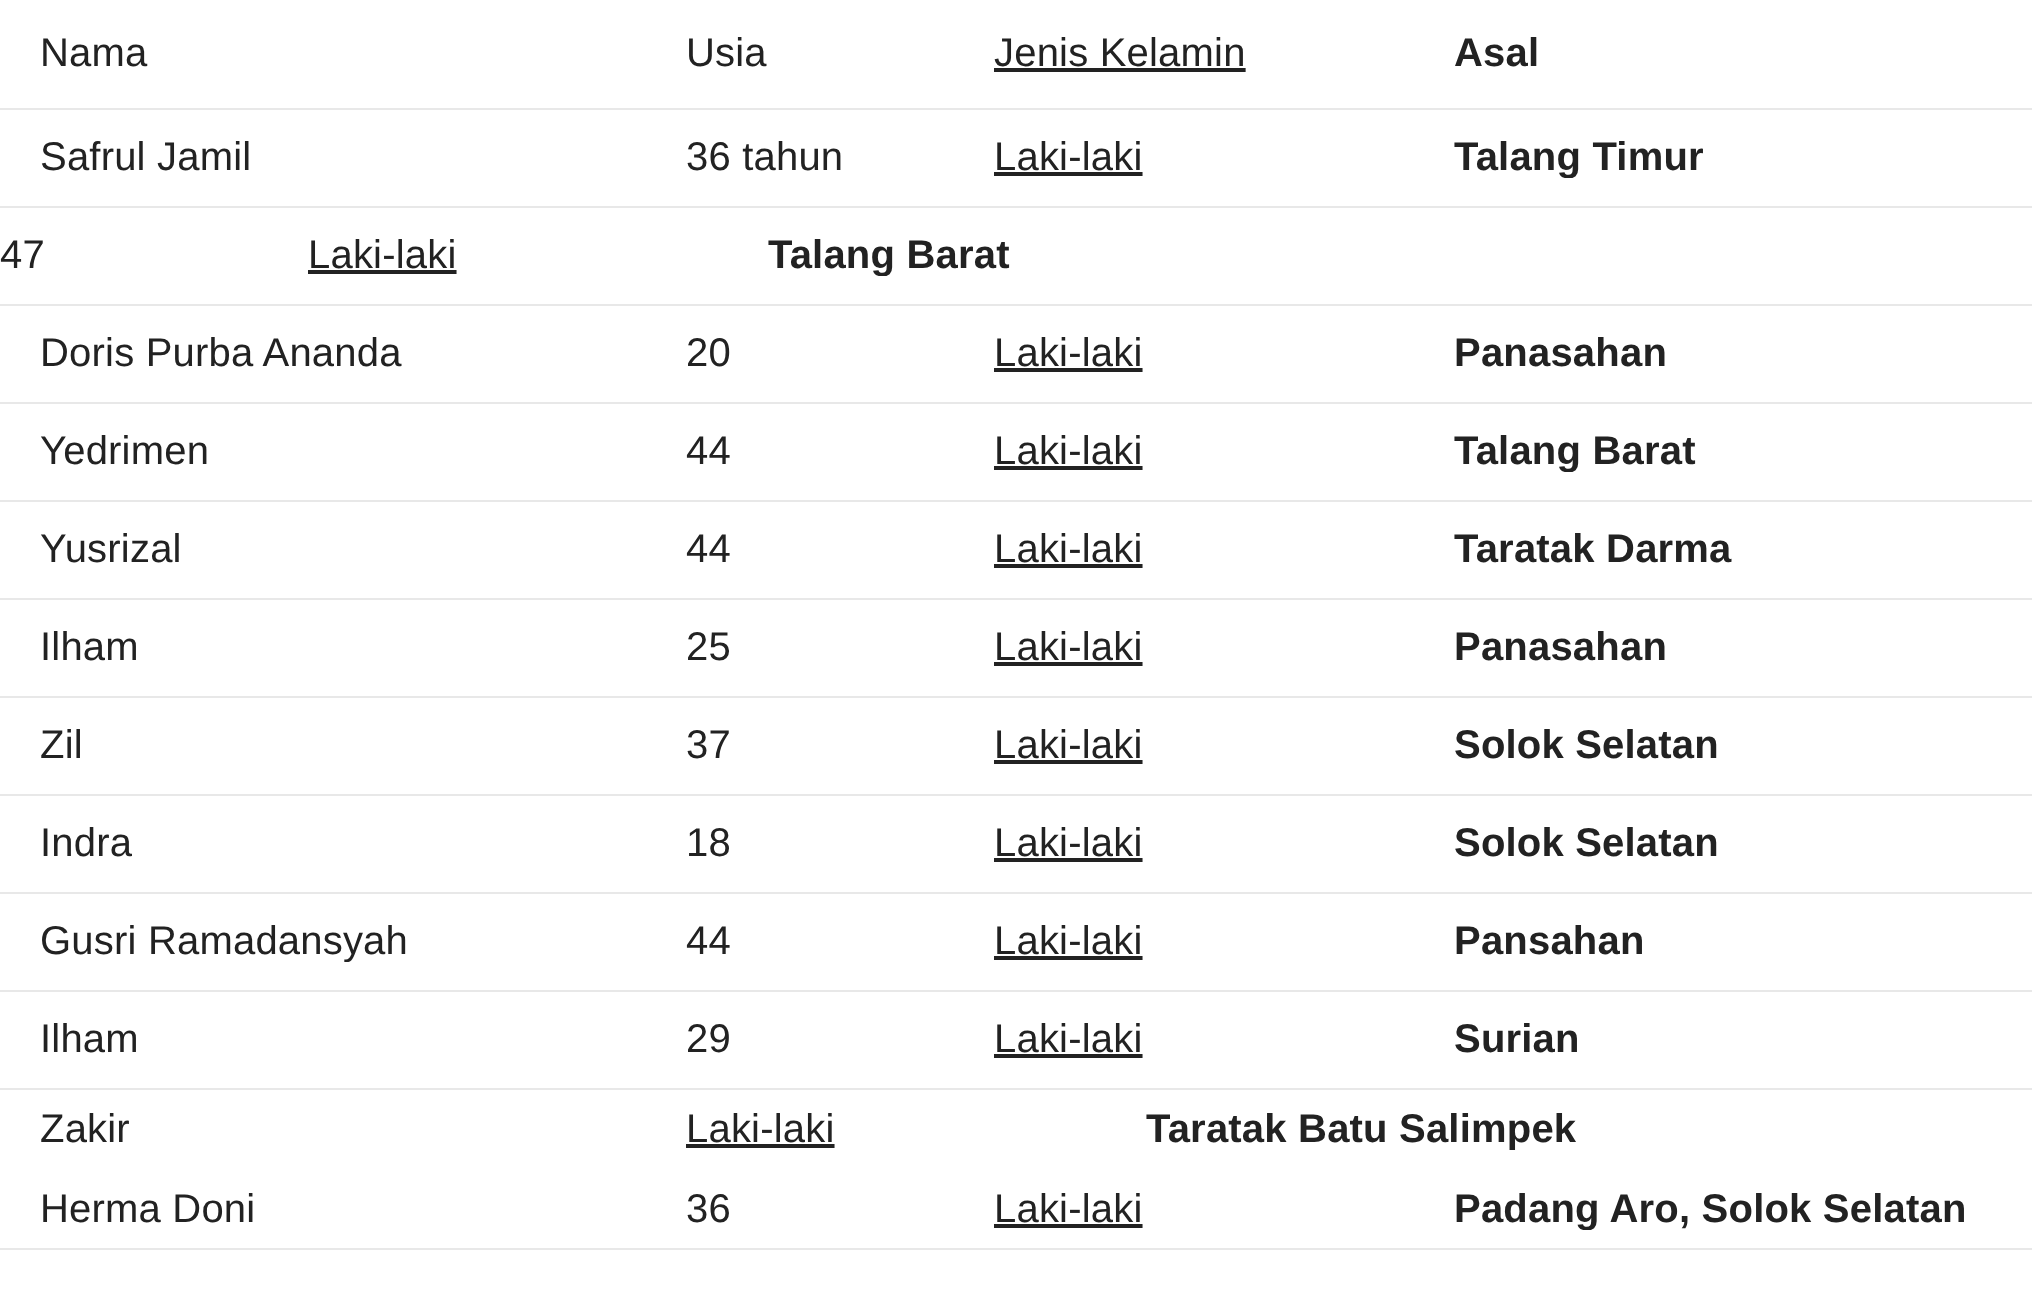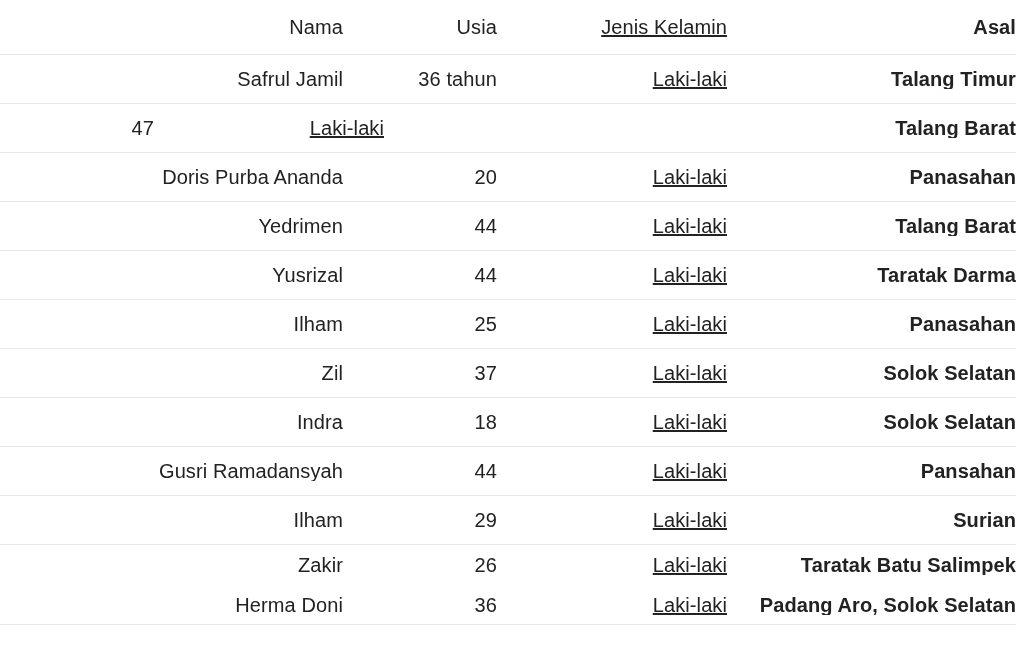--- a/index.html
+++ b/index.html
@@ -17,21 +17,20 @@
     color: var(--text);
     overflow: hidden;
   }
   .page {
     width: 1016px;
     height: 648px;
     background: var(--background);
   }
   .table {
     width: 100%;
-    text-align: right;
   }
   .row {
     display: flex;
     align-items: center;
     height: 49px;
     border-bottom: 1px solid var(--divider);
     font-size: 20px;
     line-height: 1;
     letter-spacing: 0.1px;
   }
@@ -119,21 +118,20 @@
           <div class="cell c3">Pansahan</div>
         </div>
         <div class="row">
           <div class="cell c0">Ilham</div>
           <div class="cell c1">29</div>
           <div class="cell c2">Laki-laki</div>
           <div class="cell c3">Surian</div>
         </div>
         <div class="row compact no-divider">
           <div class="cell c0">Zakir</div>
-          <div class="cell c1">26</div>
           <div class="cell c2">Laki-laki</div>
           <div class="cell c3">Taratak Batu Salimpek</div>
         </div>
         <div class="row compact">
           <div class="cell c0">Herma Doni</div>
           <div class="cell c1">36</div>
           <div class="cell c2">Laki-laki</div>
           <div class="cell c3">Padang Aro, Solok Selatan</div>
         </div>
       </div>

